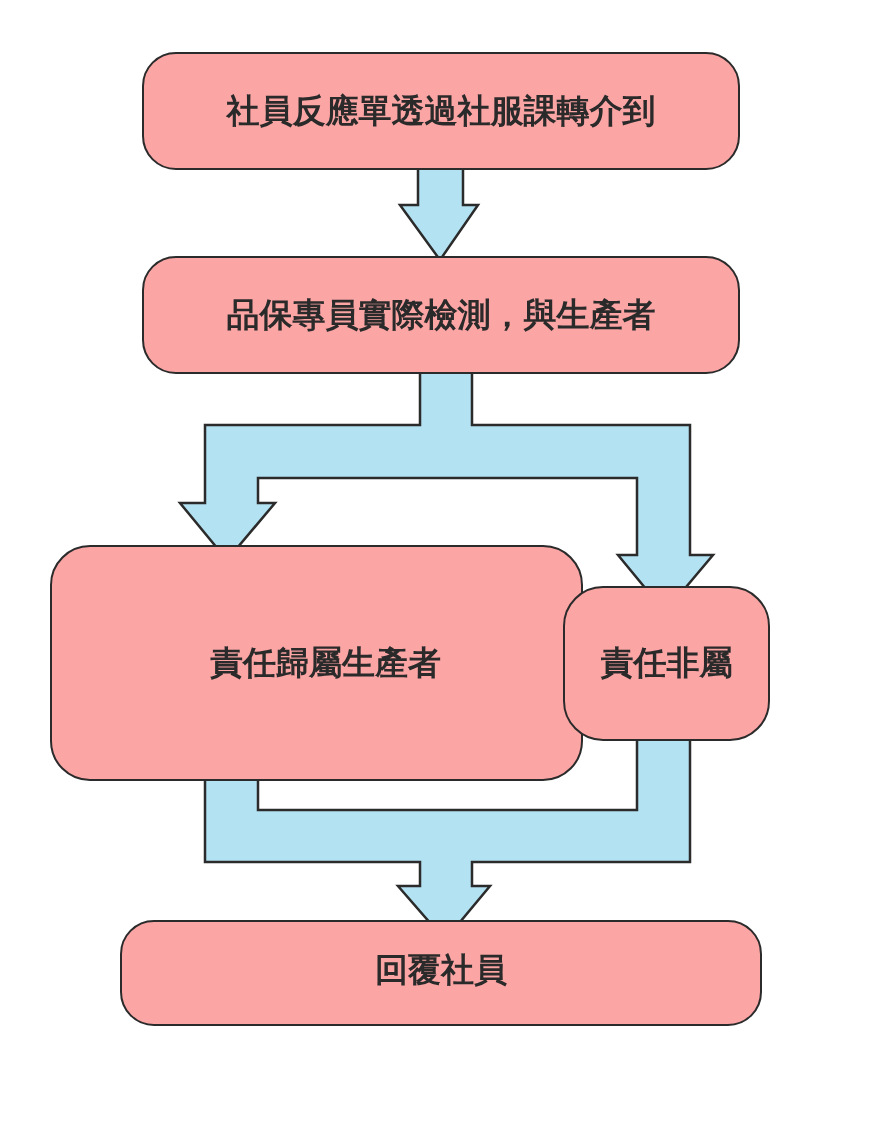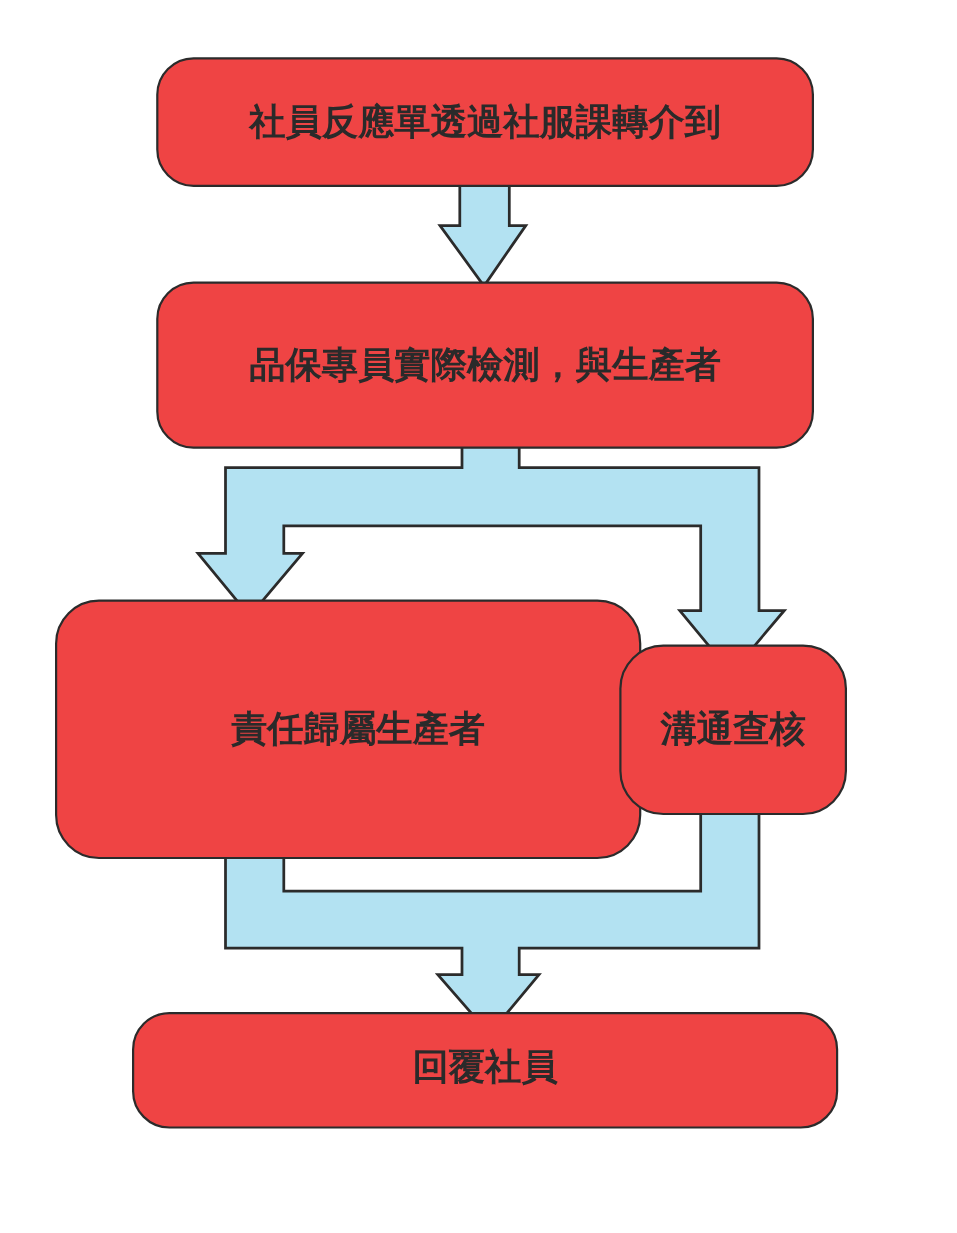--- a/index.html
+++ b/index.html
@@ -1,19 +1,19 @@
 <!DOCTYPE html>
 <html><head>
   <meta charset="utf-8">
   <style>
     html, body { margin: 0; padding: 0; background: #ffffff; }
     body { width: 870px; height: 1121px; position: relative; overflow: hidden;
            font-family: "DejaVu Sans", "Liberation Sans", sans-serif; }
     #diagram { position: absolute; left: 0; top: 0; }
-    .box { position: absolute; box-sizing: border-box; background: #ef4444;
+    .box { position: absolute; box-sizing: border-box; background: #fca5a5;
            border: 2.5px solid #2b2b2b; border-radius: 34px;
            display: flex; align-items: center; justify-content: center;
            text-align: center; color: #2a2a2a; font-weight: bold; }
     .box .txt { display: block; line-height: 1.28; }
     .line { display: block; white-space: nowrap; }
   </style>
 </head>
 <body>
 
 <svg id="diagram" width="870" height="1121" viewBox="0 0 870 1121">
@@ -24,35 +24,35 @@
 
   <polygon points="205,776 258,776 258,810 637,810 637,736 690,736 690,862 472,862 472,886 490,886 445,940 398,886 420,886 420,862 205,862" fill="#b3e2f2" stroke="#2b2b2b" stroke-width="2.5" stroke-linejoin="miter"></polygon>
 </svg>
 
 <div class="box" style="left:142px; top:52px; width:598px; height:118px; font-size:33px;">
   <span class="txt">
     <span class="line">社員反應單透過社服課轉介到</span>
   </span>
 </div>
 
-<div class="box" style="left:142px; top:256px; width:598px; height:152px; font-size:33px;">
+<div class="box" style="left:142px; top:256px; width:598px; height:118px; font-size:33px;">
   <span class="txt">
     <span class="line">品保專員實際檢測，與生產者</span>
   </span>
 </div>
 
 <div class="box" style="left:50px; top:545px; width:533px; height:236px; font-size:33px; border-radius:40px;padding-left:18px;">
   <span class="txt">
     <span class="line">責任歸屬生產者</span>
   </span>
 </div>
 
 <div class="box" style="left:563px; top:586px; width:207px; height:155px; font-size:33px; border-radius:40px;">
   <span class="txt">
-    <span class="line">溝通查核</span>
+    <span class="line">責任非屬</span>
   </span>
 </div>
 
 <div class="box" style="left:120px; top:920px; width:642px; height:106px; font-size:33px;font-family:Liberation Mono, monospace;">
   <span class="txt">
     <span class="line">回覆社員</span>
   </span>
 </div>
 
 </body></html>

